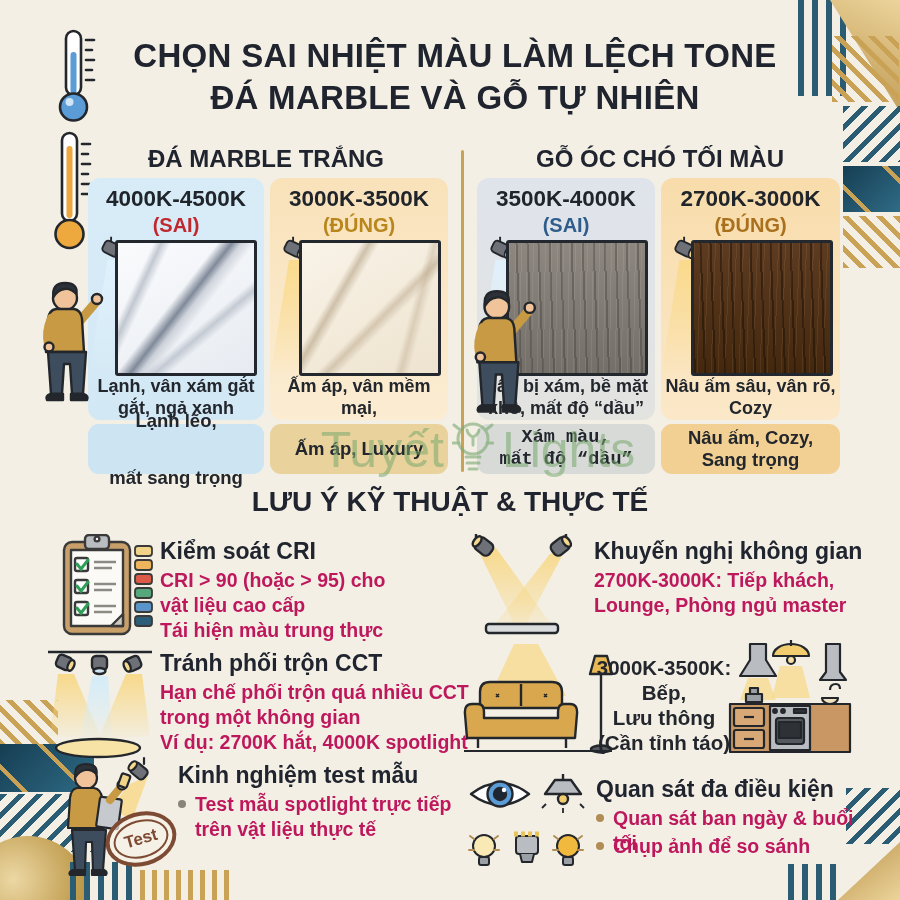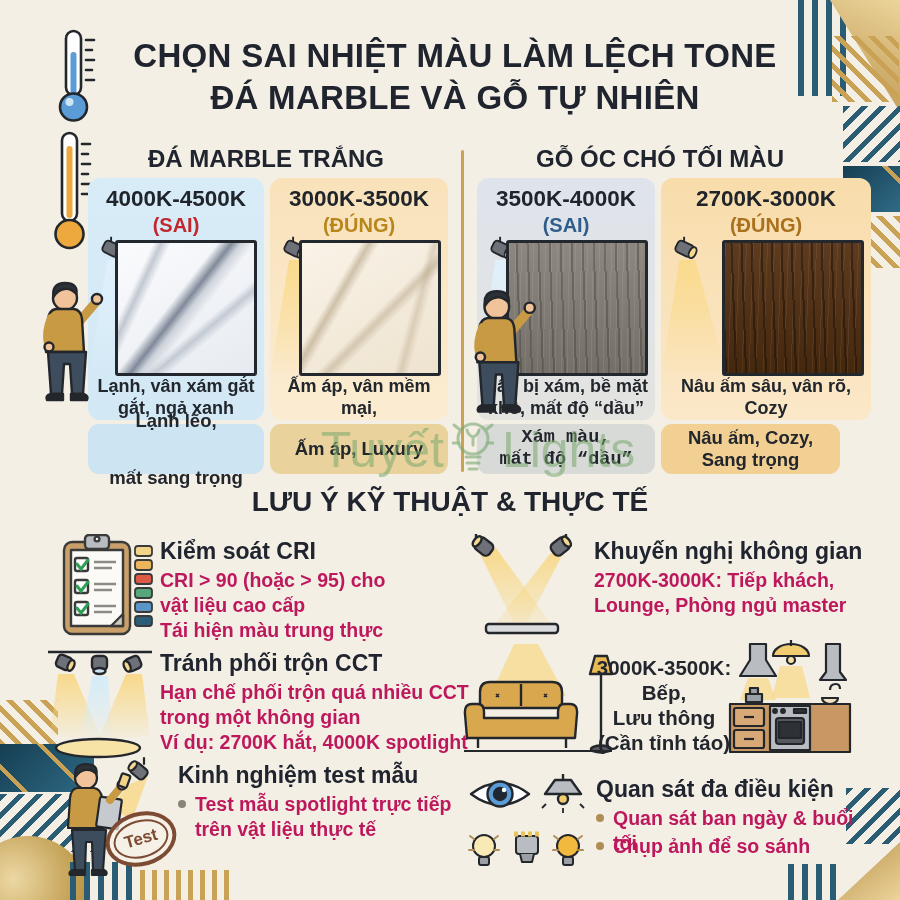--- a/index.html
+++ b/index.html
@@ -206,21 +206,21 @@
     <div class="p-desc">
       <span>Nâu bị xám, bề mặt</span><br>
       <span>khô, mất độ “dầu”</span>
     </div>
   </div>
   <div class="abs concl cn3" style="left:477px;width:178px;font-family:Liberation Mono, monospace;">
     <span>Xám màu,</span>
     <span>mất độ “dầu”</span>
   </div>
 
-  <div class="panel pn4" style="left:661px;width:210px;">
+  <div class="panel pn4" style="left:661px;width:179px;">
     <div class="p-temp">2700K-3000K</div>
     <div class="p-verdict v-brown">(ĐÚNG)</div>
     <div class="beam beam-warm" style="left:0;top:82px;width:66px;height:116px;"></div>
     <svg class="abs" style="left:6px;top:56px;width:38px;height:30px;" viewBox="0 0 40 30">
       <g stroke="#23272c" stroke-width="2">
           <line x1="18" y1="2" x2="18" y2="8"></line>
       <g transform="rotate(26 20 16)">
             <rect x="9" y="9" width="18" height="13" rx="4" fill="#6e7177"></rect>
       <ellipse cx="27.5" cy="15.5" rx="3.5" ry="6.2" fill="#f4d98e"></ellipse>
           </g>

